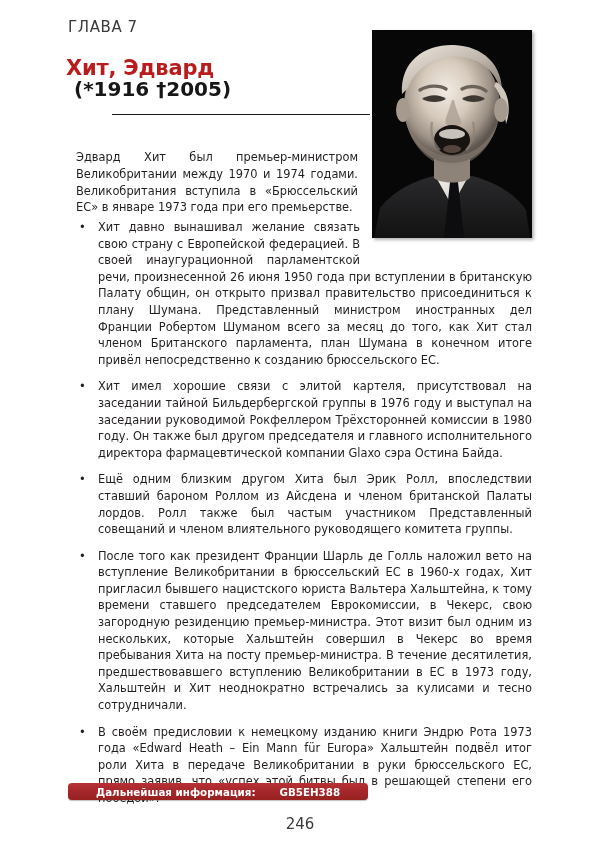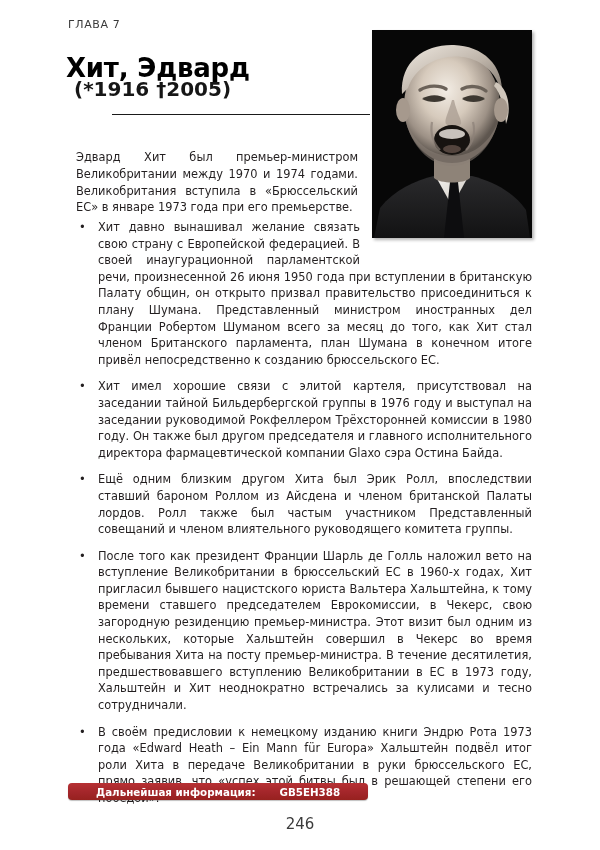--- a/index.html
+++ b/index.html
@@ -22,34 +22,34 @@
     width: 600px;
     height: 850px;
     box-sizing: border-box;
   }
 
   
   .chapter-label {
     position: absolute;
     left: 68px;
     top: 18px;
-    font-size: 11px;
+    font-size: 15px;
     letter-spacing: 0.6px;
     color: #3a3a3a;
     font-weight: 400;
   }
 
   .title {
     position: absolute;
     left: 66px;
-    top: 38px;
-    font-size: 26px;
+    top: 44px;
+    font-size: 21px;
     font-weight: 700;
     letter-spacing: -0.2px;
-    color: #000000;
+    color: #b91c1c;
     line-height: 1;
   }
 
   .subtitle {
     position: absolute;
     left: 74px;
     top: 79px;
     font-size: 20px;
     font-weight: 700;
     color: #161616;

